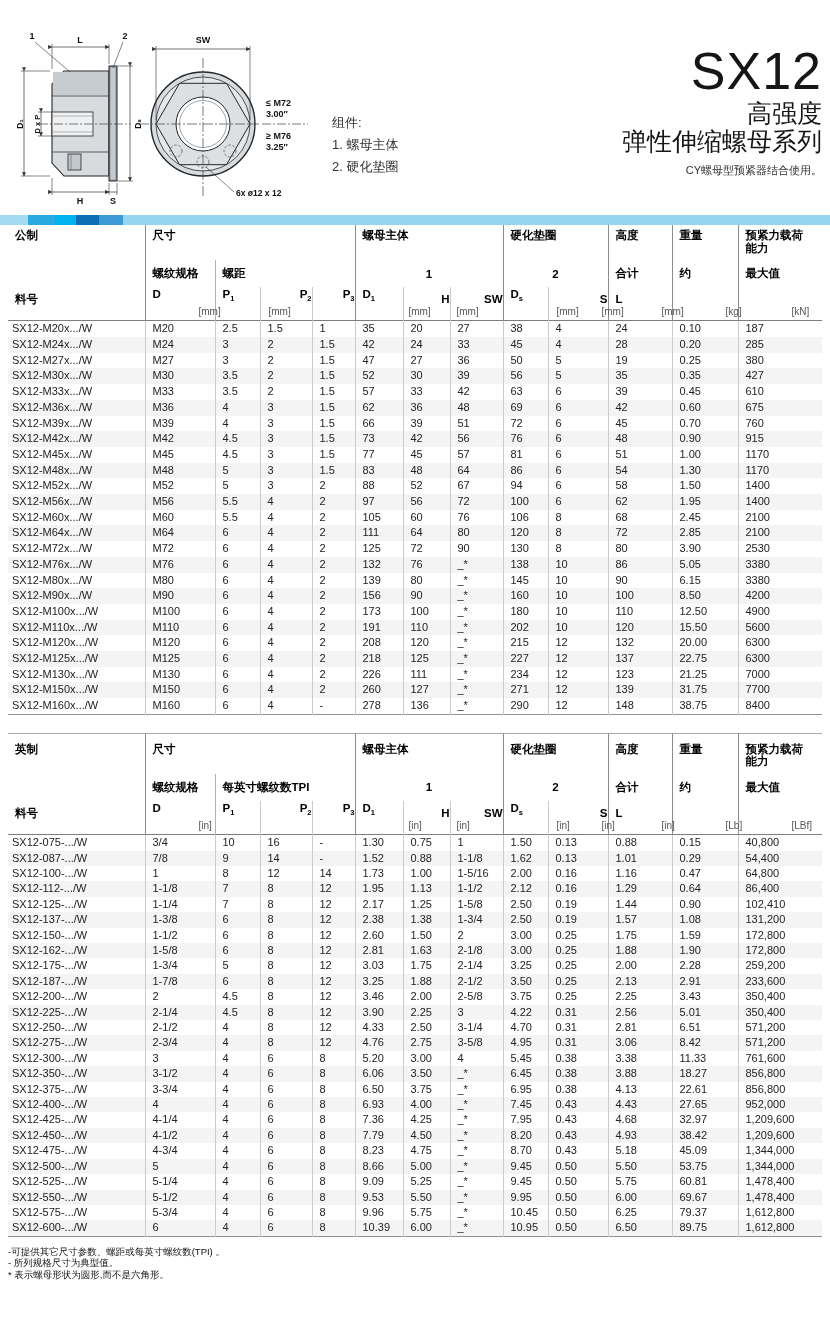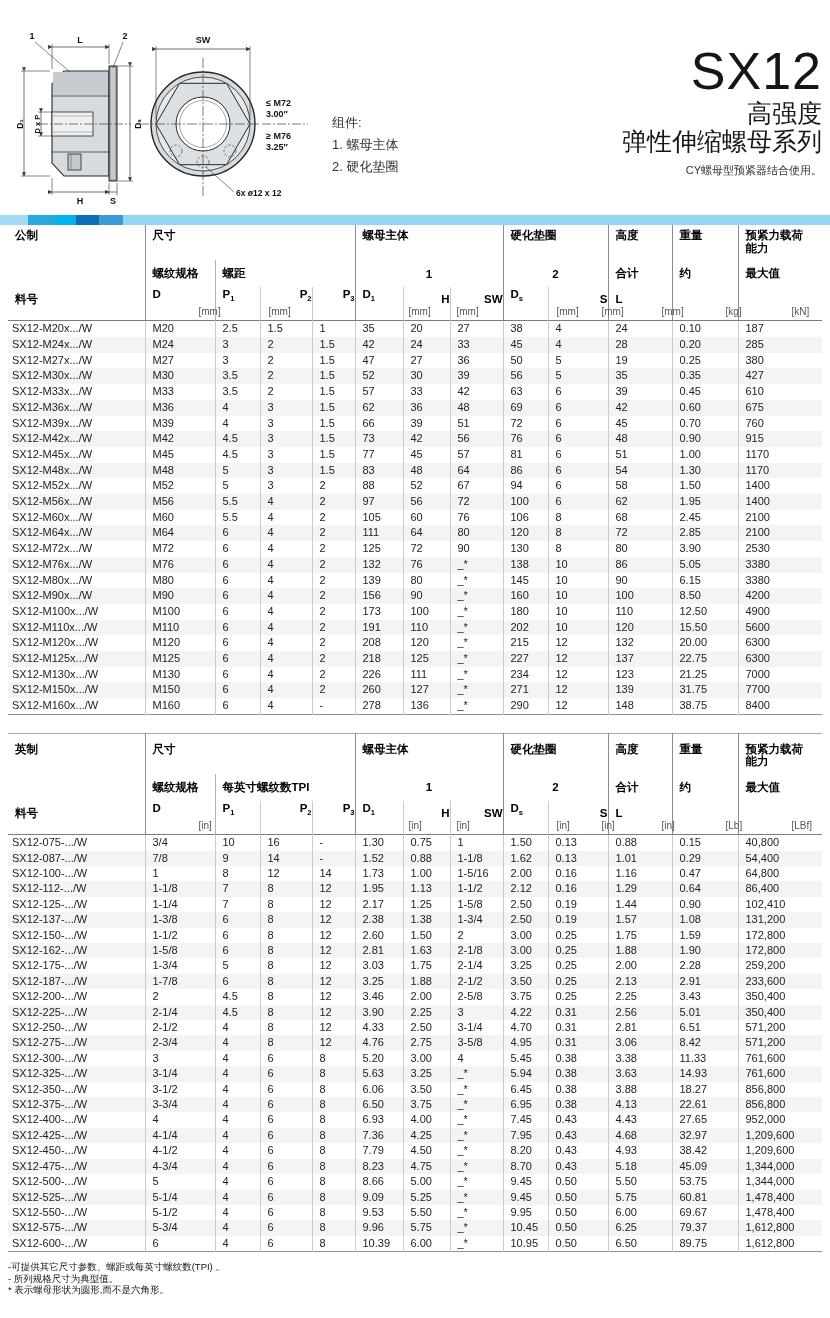--- a/index.html
+++ b/index.html
@@ -960,35 +960,20 @@
         <td class="c5">5.20</td>
         <td class="c6">3.00</td>
         <td class="c7">4</td>
         <td class="c8">5.45</td>
         <td class="c9">0.38</td>
         <td class="c10">3.38</td>
         <td class="c11">11.33</td>
         <td class="c12">761,600</td>
       </tr>
       <tr>
-        <td class="c0">SX12-325-.../W</td>
-        <td class="c1">3-1/4</td>
-        <td class="c2">4</td>
-        <td class="c3">6</td>
-        <td class="c4">8</td>
-        <td class="c5">5.63</td>
-        <td class="c6">3.25</td>
-        <td class="c7">_*</td>
-        <td class="c8">5.94</td>
-        <td class="c9">0.38</td>
-        <td class="c10">3.63</td>
-        <td class="c11">14.93</td>
-        <td class="c12">761,600</td>
-      </tr>
-      <tr>
         <td class="c0">SX12-350-.../W</td>
         <td class="c1">3-1/2</td>
         <td class="c2">4</td>
         <td class="c3">6</td>
         <td class="c4">8</td>
         <td class="c5">6.06</td>
         <td class="c6">3.50</td>
         <td class="c7">_*</td>
         <td class="c8">6.45</td>
         <td class="c9">0.38</td>

